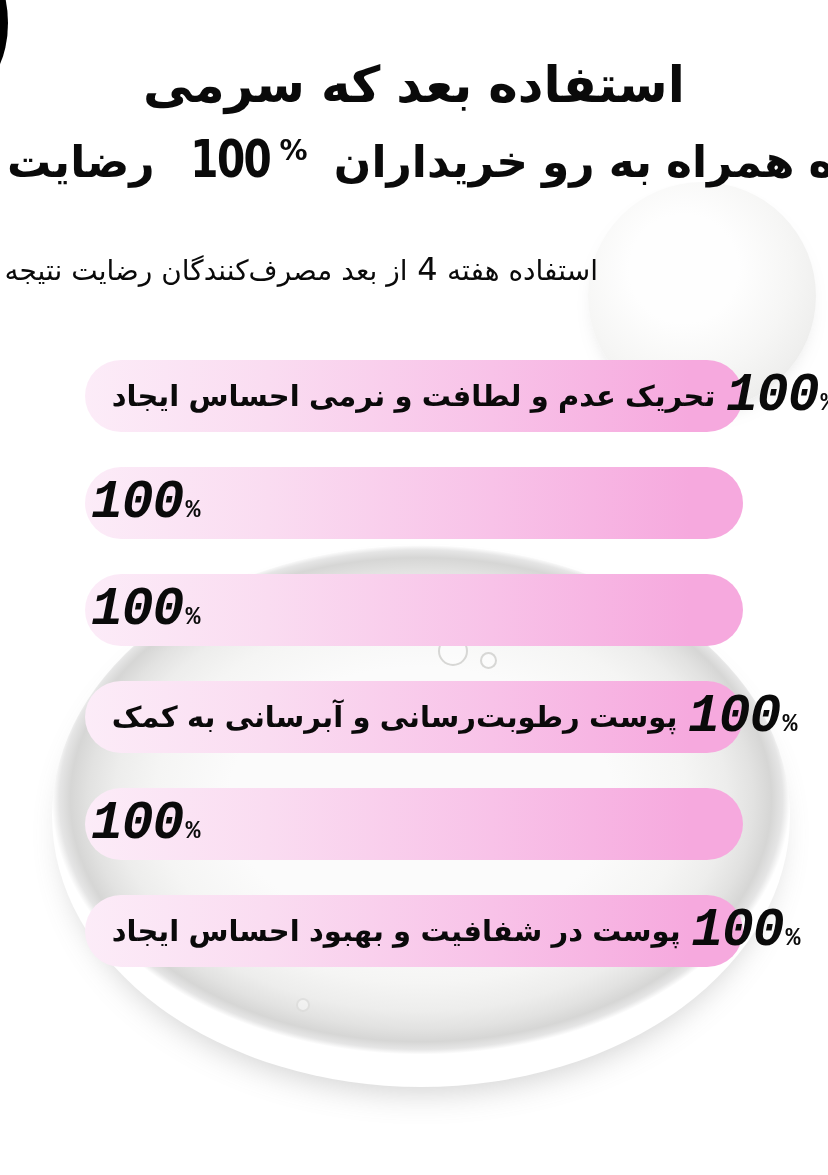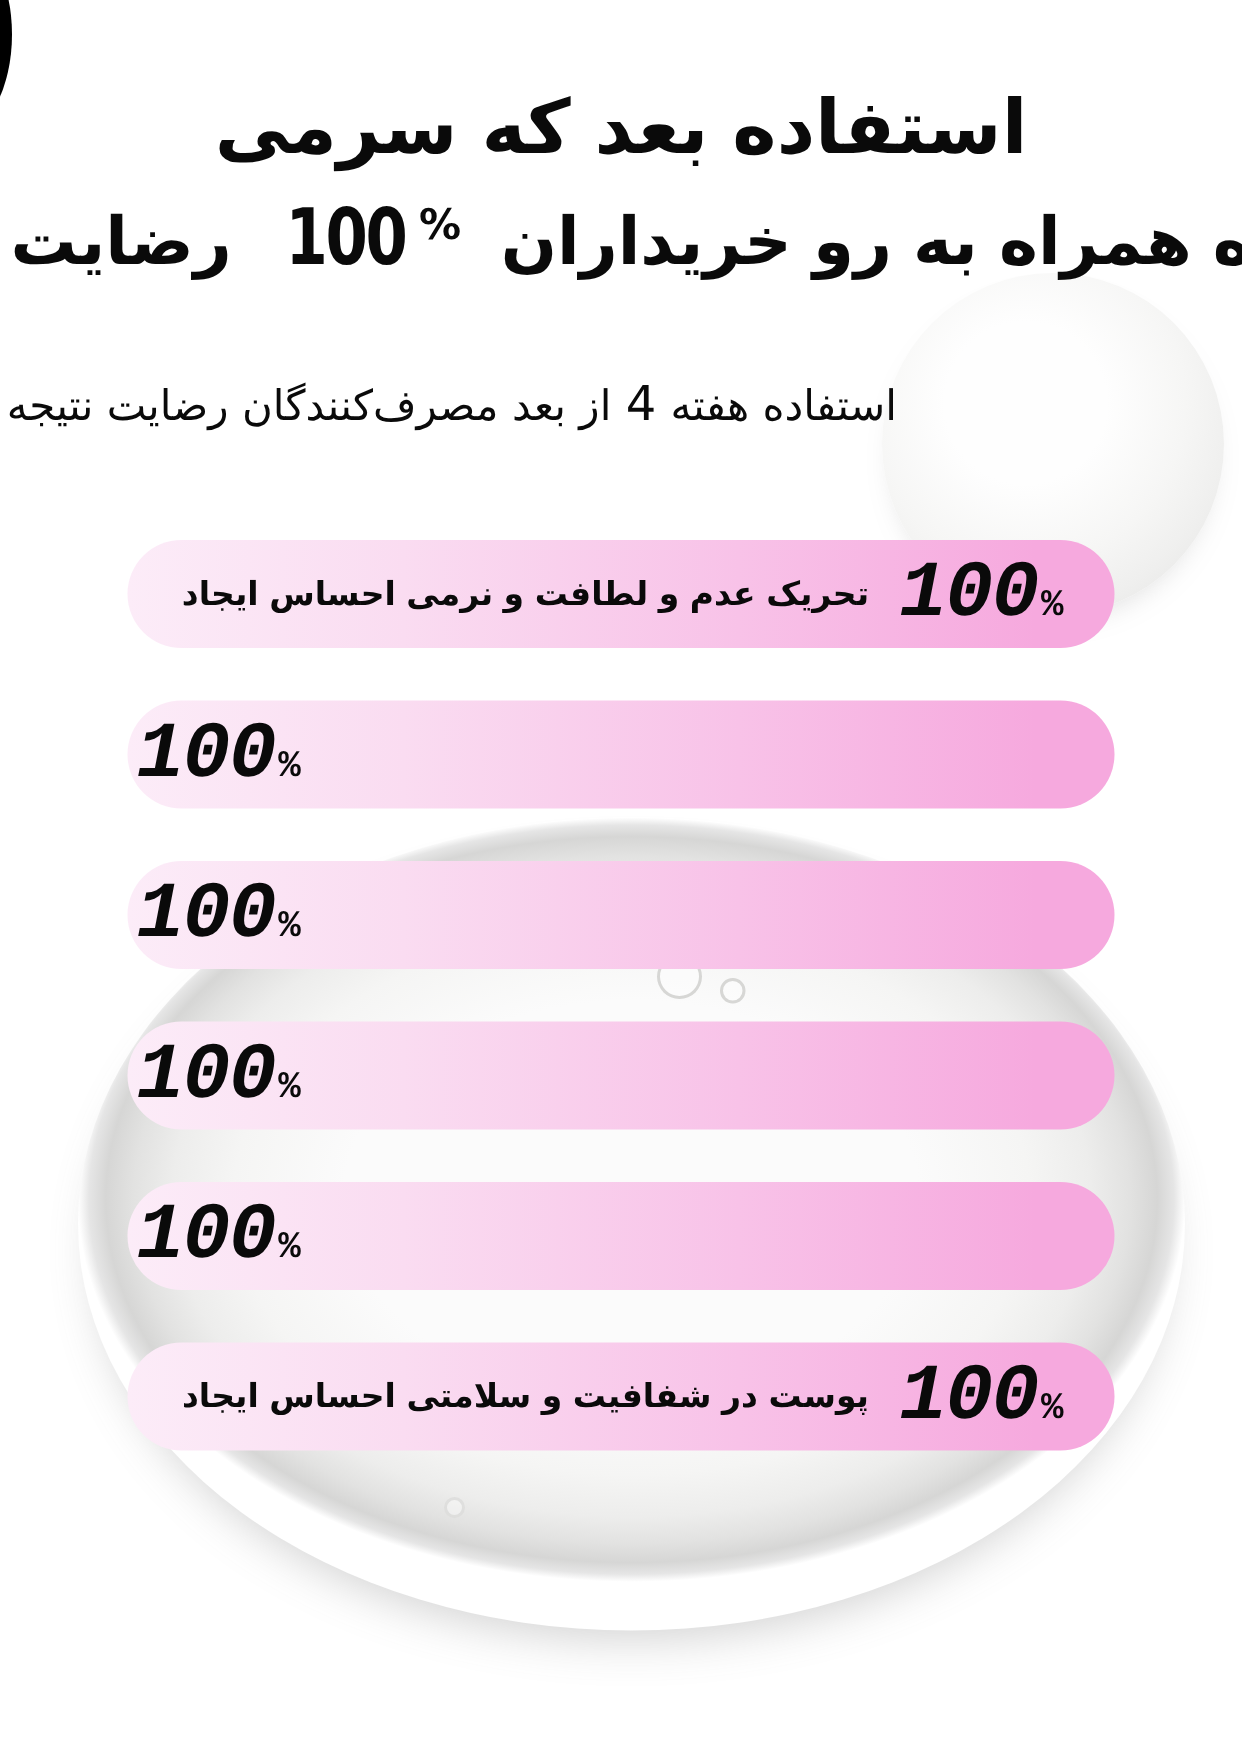--- a/index.html
+++ b/index.html
@@ -59,21 +59,21 @@
   .subtitle .w:nth-child(6){font-size:32px;}
   
   .stats{position:absolute;left:85px;top:360px;width:658px;z-index:2;}
   .pill{
     height:72px;margin-bottom:35px;border-radius:36px;
     display:flex;align-items:center;direction:ltr;
     background:linear-gradient(90deg,#fcecf8 0%,#fadcf1 28%,#f8c2e8 62%,#f6a9de 92%);
   }
   .pill:last-child{margin-bottom:0;}
   .pill-label{
-    flex:1;text-align:center;font-weight:bold;font-size:22px;
+    flex:1;text-align:left;font-weight:bold;font-size:29px;
     padding-left:22px;white-space:nowrap;
   }
   .pill-value{
     margin-right:34px;margin-left:6px;white-space:nowrap;flex:0 0 auto;
     font-family:Liberation Mono, monospace;
   }
   .pill-value .n{
     font-size:53px;font-weight:bold;font-style:italic;letter-spacing:-1px;
   }
   .pill-value .u{
@@ -112,26 +112,27 @@
 
     <div class="pill">
       <div class="pill-value"><span class="n">100</span><span class="u">%</span></div>
     </div>
 
     <div class="pill">
       <div class="pill-value"><span class="n">100</span><span class="u">%</span></div>
     </div>
 
     <div class="pill">
+      <div class="pill-label"><span class="w">کمک</span><span class="w">به</span><span class="w">آبرسانی</span><span class="w">و</span><span class="w">رطوبت‌رسانی</span><span class="w">پوست</span></div>
       <div class="pill-value"><span class="n">100</span><span class="u">%</span></div>
     </div>
 
     <div class="pill">
       <div class="pill-value"><span class="n">100</span><span class="u">%</span></div>
     </div>
 
     <div class="pill">
-      <div class="pill-label"><span class="w">ایجاد</span><span class="w">احساس</span><span class="w">سلامتی</span><span class="w">و</span><span class="w">شفافیت</span><span class="w">در</span><span class="w">پوست</span></div>
+      <div class="pill-label"><span class="w">ایجاد</span><span class="w">احساس</span><span class="w">بهبود</span><span class="w">و</span><span class="w">شفافیت</span><span class="w">در</span><span class="w">پوست</span></div>
       <div class="pill-value"><span class="n">100</span><span class="u">%</span></div>
     </div>
 
   </div>
 </div>
 
 </body></html>

